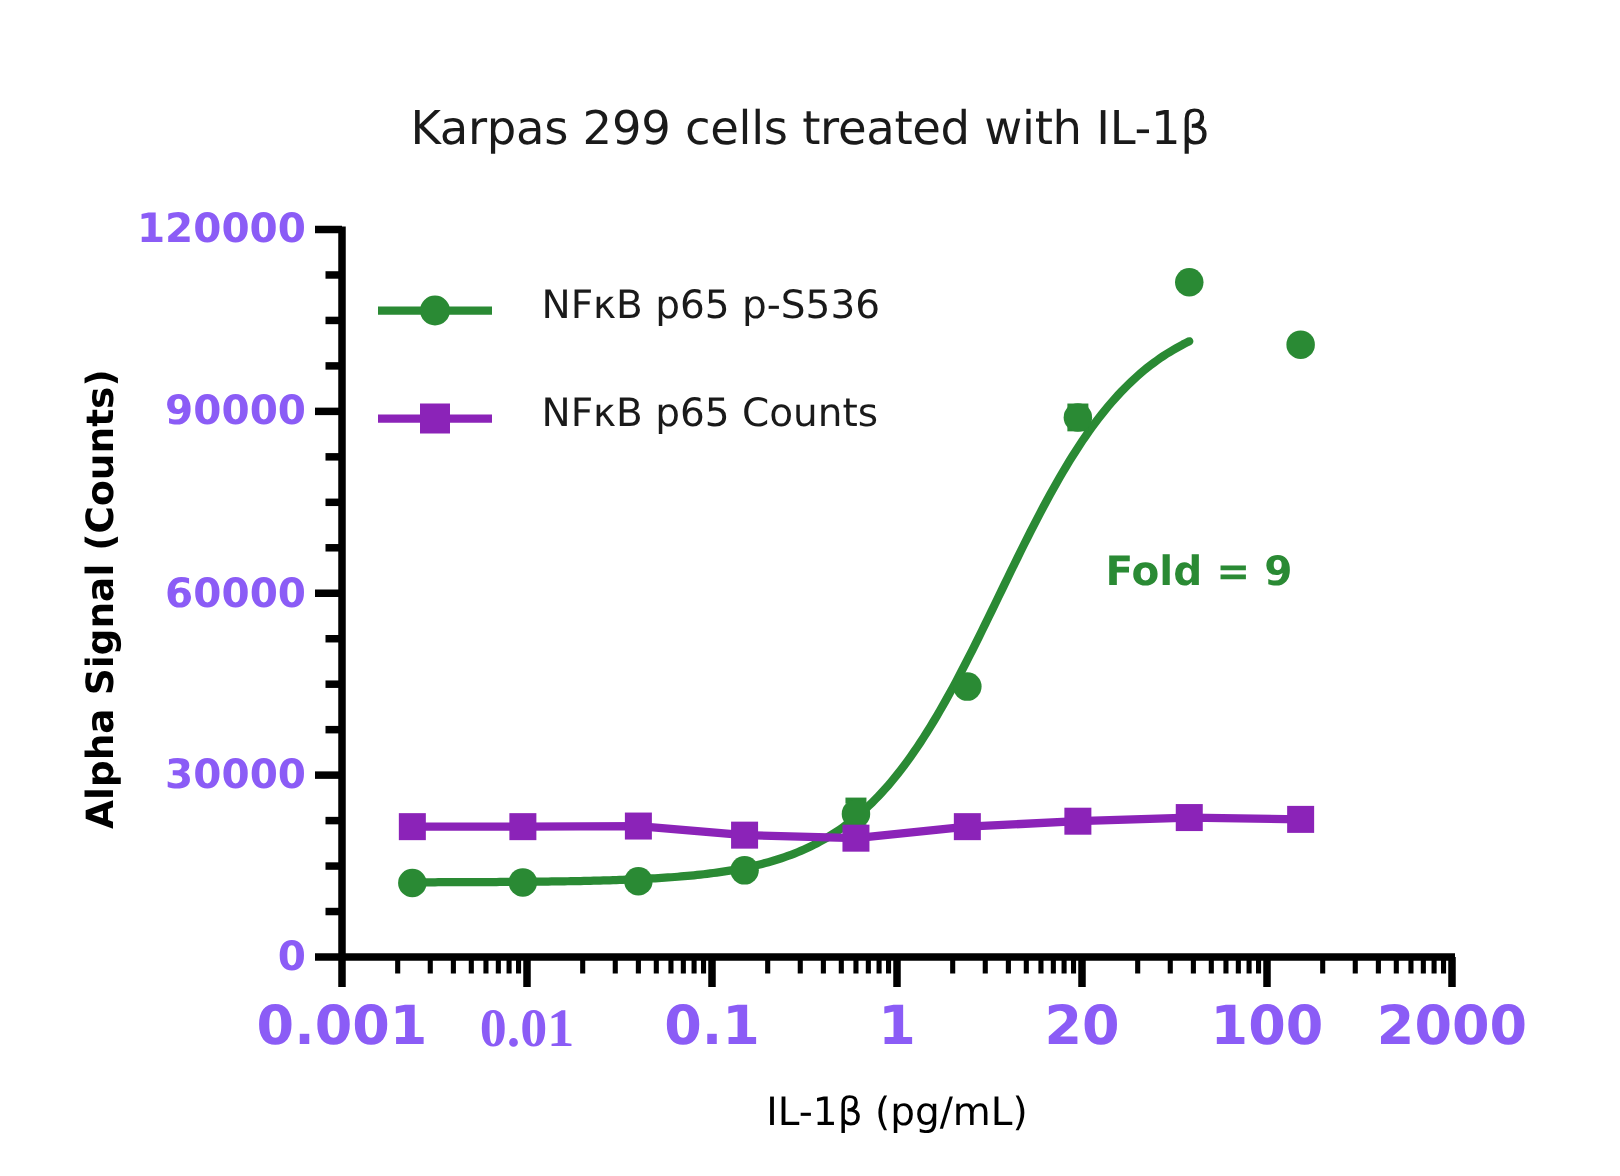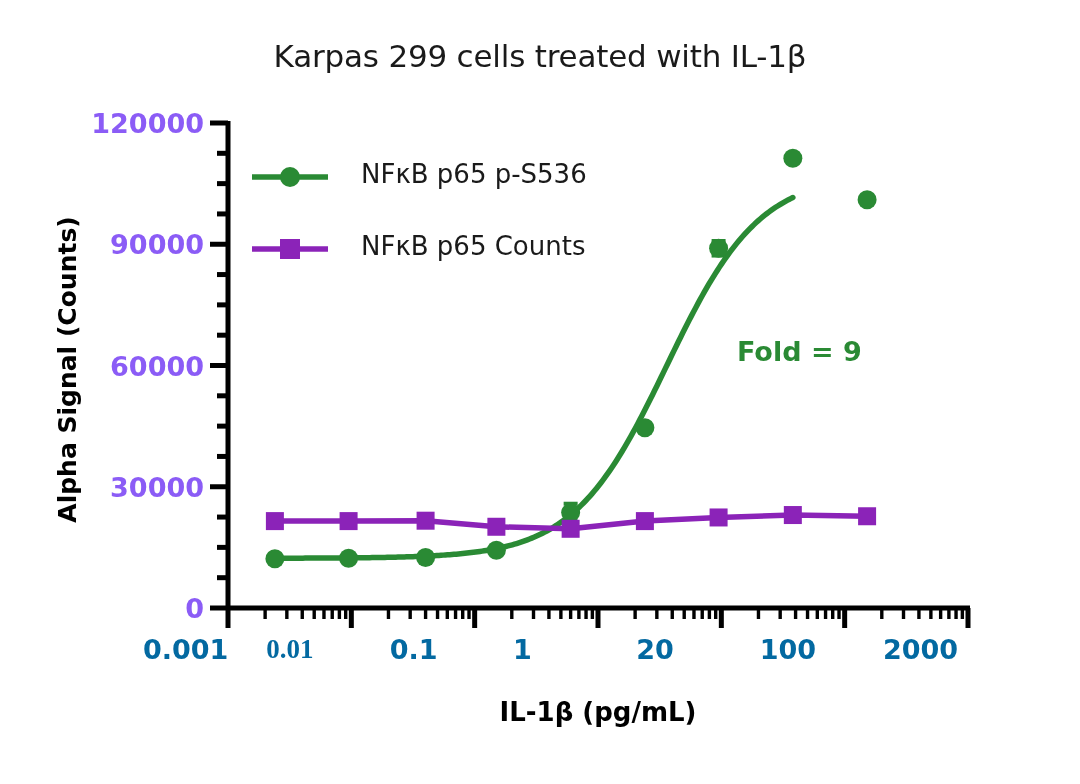--- a/index.html
+++ b/index.html
@@ -11,20 +11,21 @@
     width: 1080px;
     height: 784px;
     font-family: "DejaVu Sans", "Liberation Sans", sans-serif;
     overflow: hidden;
   }
   #figure {
     position: relative;
     width: 1080px;
     height: 672px;
     background: #ffffff;
+    margin-top: 30px;
   }
   #plot-svg {
     position: absolute;
     top: 0;
     left: 0;
   }
   .chart-title {
     position: absolute;
     left: 0;
     top: 38px;
@@ -36,21 +37,21 @@
     letter-spacing: -0.2px;
     font-family: "DejaVu Sans", "Liberation Sans", sans-serif;
   }
   .axis-label-x {
     position: absolute;
     left: 228px;
     top: 697px;
     width: 740px;
     text-align: center;
     font-size: 26px;
-    font-weight: bold;
+    font-weight: normal;
     color: #000000;
   }
   .axis-label-y {
     position: absolute;
     left: -143px;
     top: 355px;
     width: 420px;
     text-align: center;
     font-size: 25px;
     font-weight: bold;
@@ -71,23 +72,24 @@
   .ytick-wrap {
     position: absolute;
     left: 8px;
     width: 208px;
     height: 0;
   }
   .xtick-label {
     position: absolute;
     top: 634px;
     width: 170px;
-    font-size: 27px;
-    font-weight: bold;
-    color: #0369a1;
+    text-align: center;
+    font-size: 36px;
+    font-weight: bold;
+    color: #8b5cf6;
     transform: translateX(-85px);
   }
   .legend-text {
     position: absolute;
     font-size: 26px;
     font-weight: 400;
     color: #1a1a1a;
     white-space: nowrap;
   }
   .annotation-fold {

